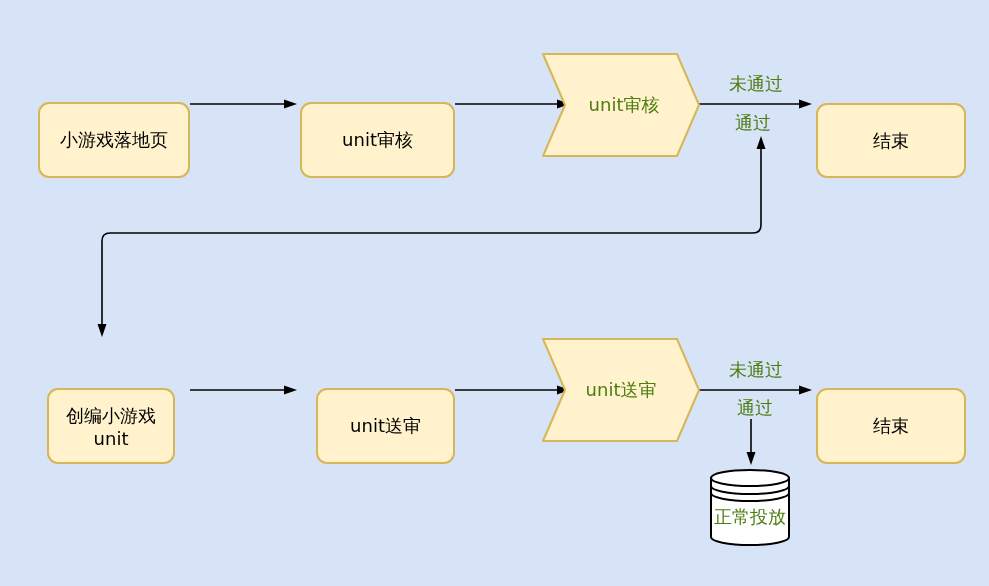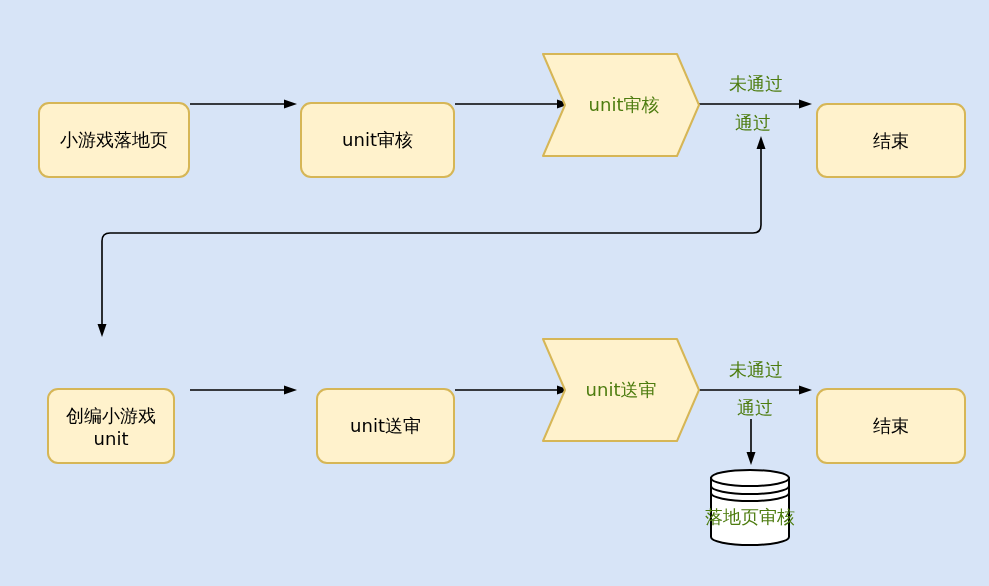--- a/index.html
+++ b/index.html
@@ -100,20 +100,20 @@
   </div>
   <div class="node" style="left:316px;top:352px;width:139px;height:76px">
     <span>unit送审</span>
   </div>
   <div class="node" style="left:816px;top:352px;width:150px;height:76px">
     <span>结束</span>
   </div>
 
   <div class="shape-label" style="left:624px;top:105px">unit审核</div>
   <div class="shape-label" style="left:621px;top:390px">unit送审</div>
-  <div class="shape-label" style="left:750px;top:517px">落地页审核</div>
+  <div class="shape-label" style="left:750px;top:517px">正常投放</div>
 
   <div class="edge-label" style="left:756px;top:84px">未通过</div>
   <div class="edge-label" style="left:753px;top:123px">通过</div>
   <div class="edge-label" style="left:756px;top:370px">未通过</div>
   <div class="edge-label" style="left:755px;top:408px">通过</div>
 
 </div>
 
 </body></html>

